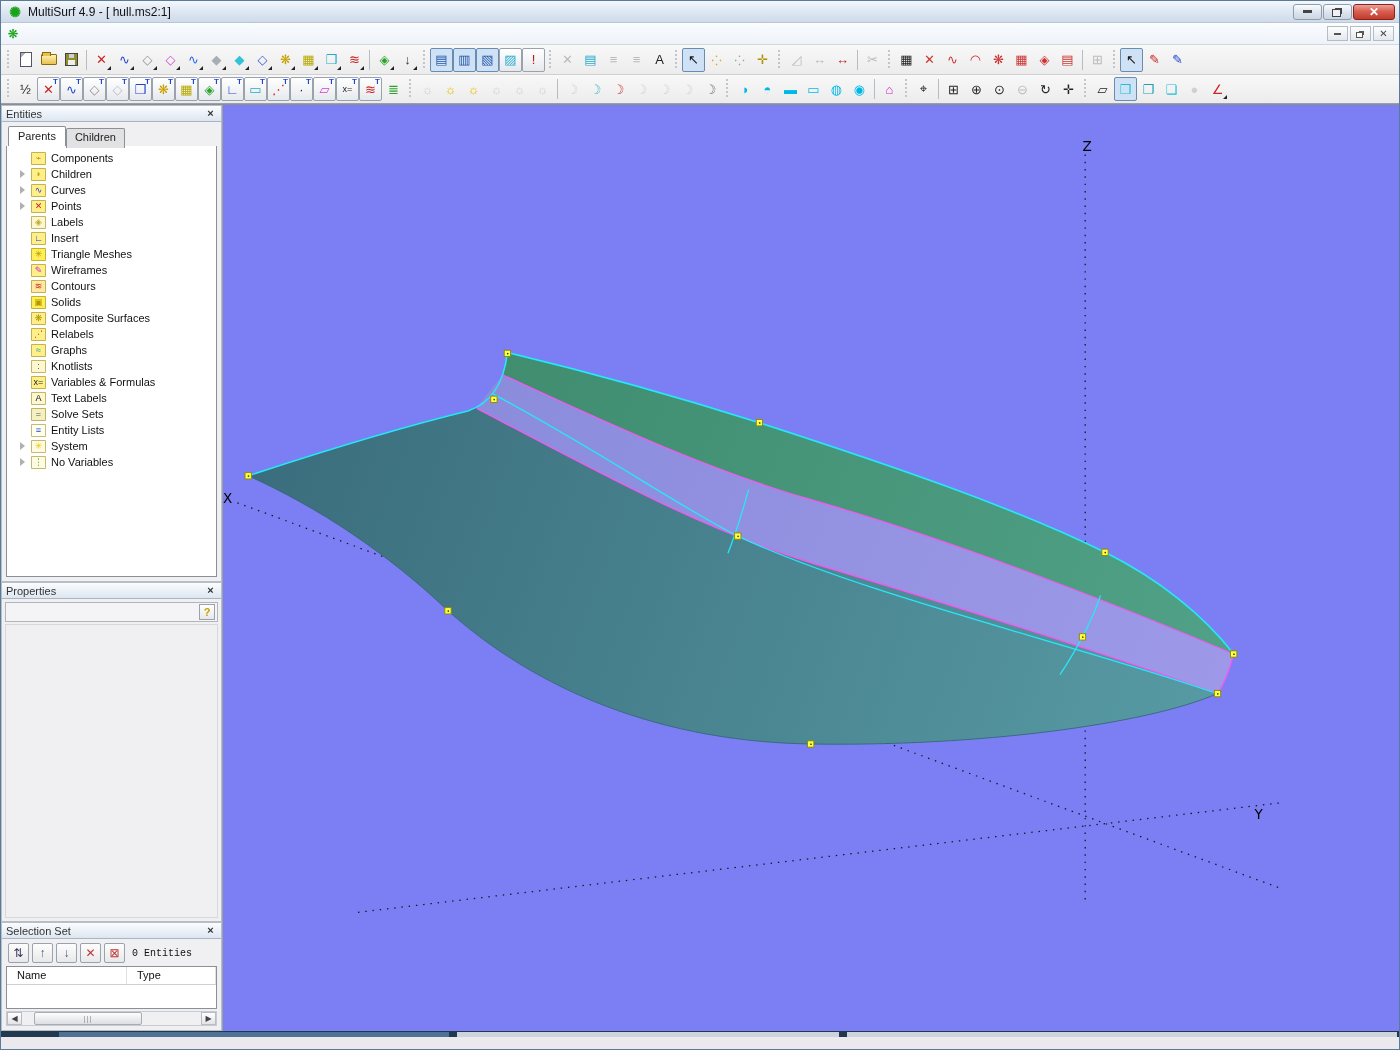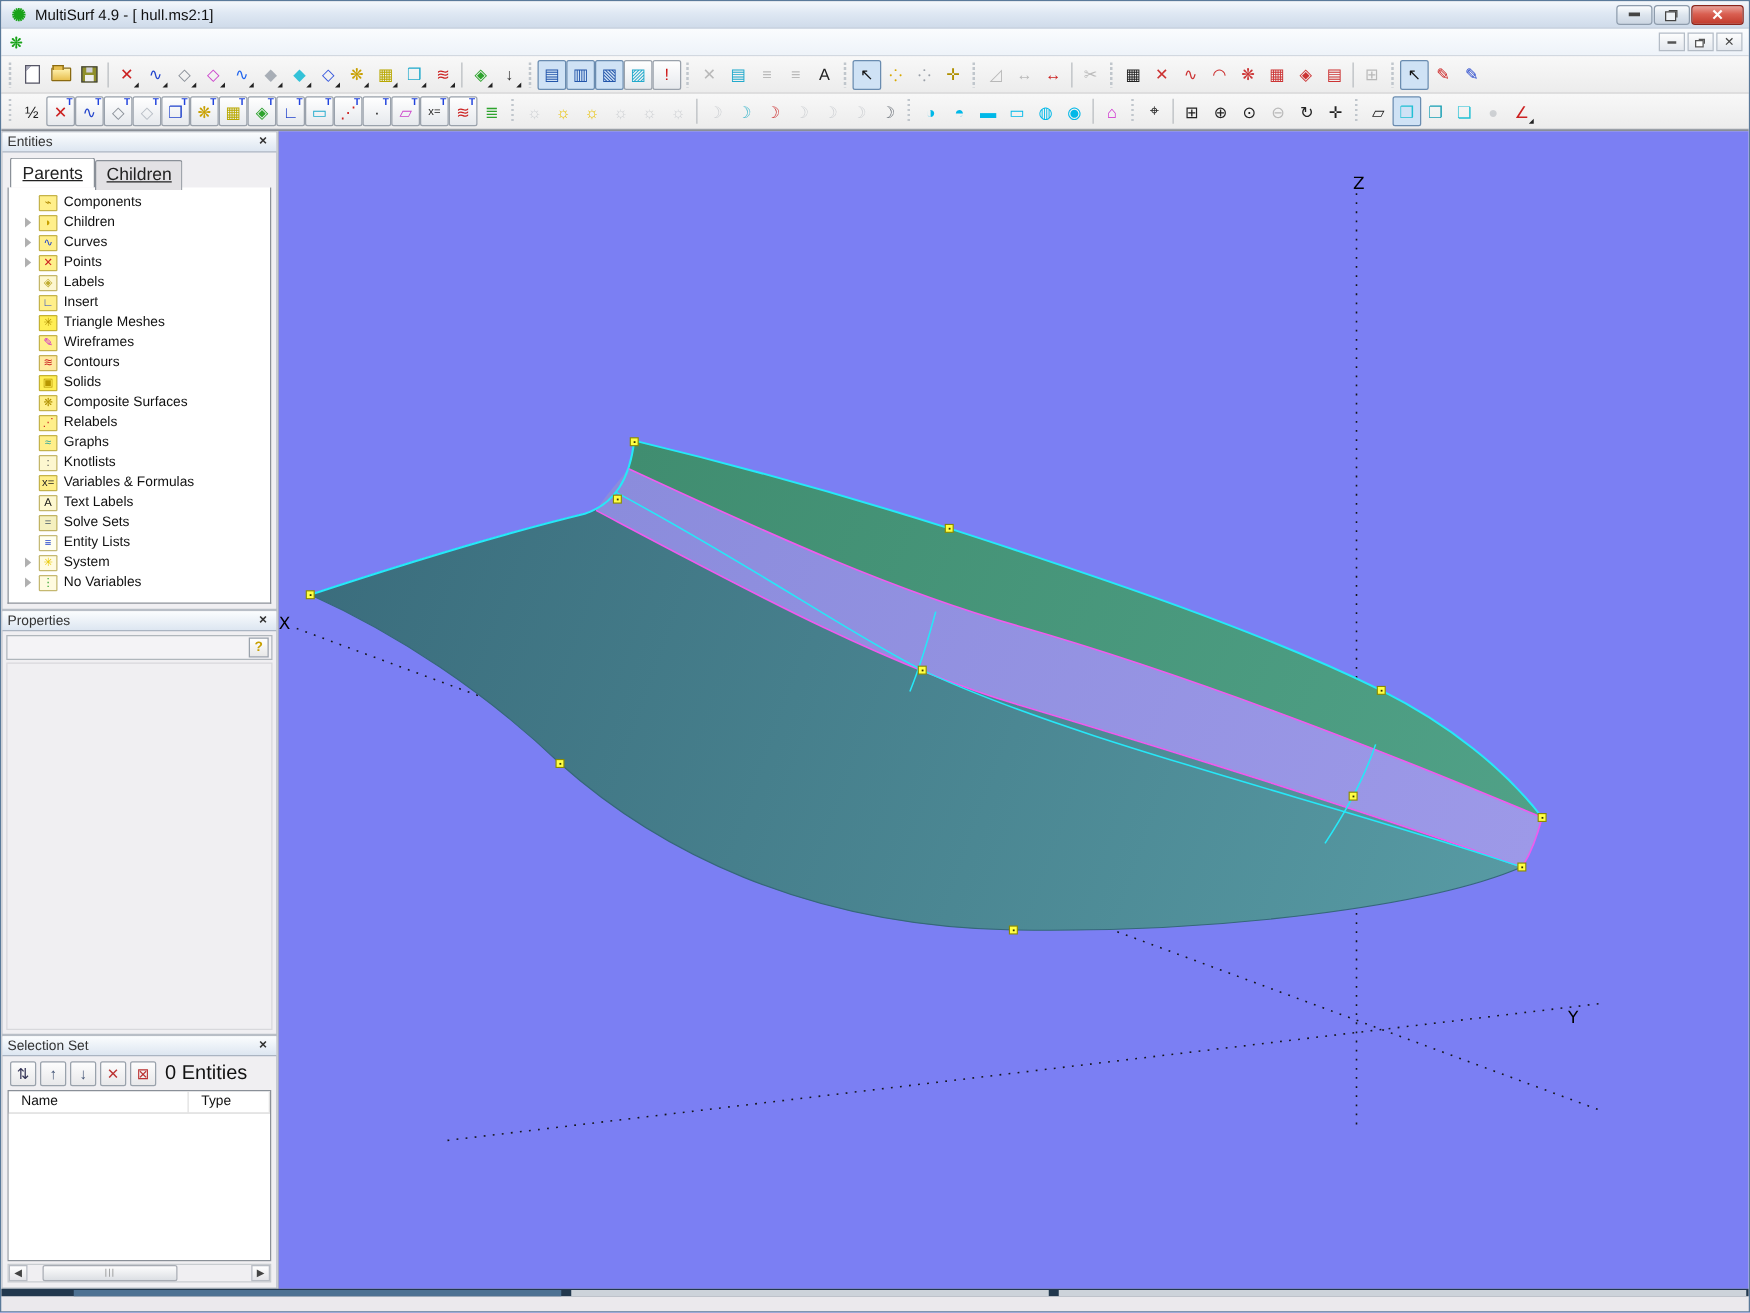--- a/index.html
+++ b/index.html
@@ -52,28 +52,28 @@
   .ico-floppy::after { content:""; position:absolute; left:2px; bottom:0; width:7px; height:5px; background:#eee; }
   .ico-floppy::before { content:""; position:absolute; left:3px; top:0; width:5px; height:4px; background:#cfcfd8; }
 
   
   #main { position:relative; display:flex; height:927px; border-top:1px solid #8a8f96; }
   #left-col { width:222px; background:#e9e7ea; display:flex; flex-direction:column; border-right:1px solid #9aa0a8; }
   .panel { display:flex; flex-direction:column; border:1px solid #b8bec6; background:#f0eff2; }
   .panel-header { height:16px; flex:0 0 16px; display:flex; align-items:center; padding:0 4px;
     background:linear-gradient(#fbfdfe,#dde6f1); border-bottom:1px solid #aab4c2; font-size:11px; color:#333; }
   .panel-close { margin-left:auto; width:13px; height:12px; line-height:11px; text-align:center; font-size:11px; color:#333; font-weight:bold; }
-  #entities-panel { height:383px; }
+  #entities-panel { height:477px; }
   #properties-panel { height:340px; }
   #selection-panel { flex:1; }
 
   
   .tab-row { display:flex; padding:4px 0 0 6px; }
-  .tab { padding:2px 8px 3px; font-size:14px; border:1px solid #8a9098; border-bottom:none;
-    border-radius:2px 2px 0 0; background:#e2e1e4; color:#222; position:relative;text-decoration:underline; }
+  .tab { padding:2px 8px 3px; font-size:11px; border:1px solid #8a9098; border-bottom:none;
+    border-radius:2px 2px 0 0; background:#e2e1e4; color:#222; position:relative; }
   .tab.active { background:#fff; z-index:2; padding:3px 9px 4px; top:0px; }
   .tab:not(.active){ top:2px; }
   #tree-box { flex:1; margin:0 4px 4px 4px; background:#fff; border:1px solid #8a9098; border-top:none; overflow:hidden; padding-top:4px; }
   .tree-row { display:flex; align-items:center; height:16px; padding-left:12px; }
   .expander { width:9px; height:9px; margin-right:3px; flex:0 0 9px; position:relative; }
   .expander.exp::before { content:""; position:absolute; left:1px; top:0px; width:0; height:0;
     border-top:4px solid transparent; border-bottom:4px solid transparent; border-left:5px solid #b0b0b0; }
   .tree-ico { width:15px; height:13px; margin-right:5px; flex:0 0 15px; display:flex; align-items:center; justify-content:center;
     font-size:9px; border:1px solid rgba(150,130,20,.55); border-radius:1px; }
   .tree-label { font-size:11px; white-space:nowrap; }
@@ -81,25 +81,25 @@
   
   #prop-strip { height:20px; margin:3px 3px 0 3px; border:1px solid #b0b6bc; background:#f4f3f6; display:flex; align-items:center; justify-content:flex-end; padding:0 2px; }
   #prop-help { width:16px; height:16px; border:1px solid #9aa2ac; background:linear-gradient(#fff,#e8e8e8);
     color:#c8a000; font-weight:bold; font-size:11px; text-align:center; line-height:14px; }
   #prop-body { flex:1; margin:2px 3px 3px 3px; background:#f0eff2; border:1px solid #d8d8dc; }
 
   
   #sel-toolbar { display:flex; align-items:center; gap:3px; padding:4px 4px 3px 6px; }
   .selbtn { width:21px; height:20px; display:flex; align-items:center; justify-content:center;
     border:1px solid #9aa2ac; border-radius:2px; background:linear-gradient(#fdfdfd,#e8e8ea); font-size:12px; }
-  #sel-count { margin-left:4px; font-size:16px; }
+  #sel-count { margin-left:4px; font-size:10px;font-family:Liberation Mono, monospace; }
   #sel-table { flex:1; margin:0 4px; background:#fff; border:1px solid #8a9098; display:flex; flex-direction:column; }
   #sel-cols { display:flex; height:18px; border-bottom:1px solid #d0d0d0; }
   .sel-col { padding:2px 0 0 10px; font-size:11px; border-right:1px solid #e0e0e0; }
-  .sel-col.c0 { width:144px; }
+  .sel-col.c0 { width:120px; }
   .sel-col.c1 { flex:1; }
   #sel-list { flex:1; background:#fff; }
   #sel-scroll { height:15px; margin:2px 4px 4px 4px; display:flex; align-items:stretch; background:#f0eff2; border:1px solid #c8ccd0; }
   .scr-btn { width:15px; display:flex; align-items:center; justify-content:center; font-size:8px; color:#444; background:linear-gradient(#fff,#e4e4e8); border:1px solid #b8bcc4; }
   .scr-track { flex:1; position:relative; }
   .scr-thumb { position:absolute; left:12px; top:0; width:108px; height:100%;
     background:linear-gradient(#fdfdfd,#dcdfe4); border:1px solid #a8acb4; border-radius:2px;
     display:flex; align-items:center; justify-content:center; font-size:7px; color:#888; letter-spacing:1px;}
 
   

